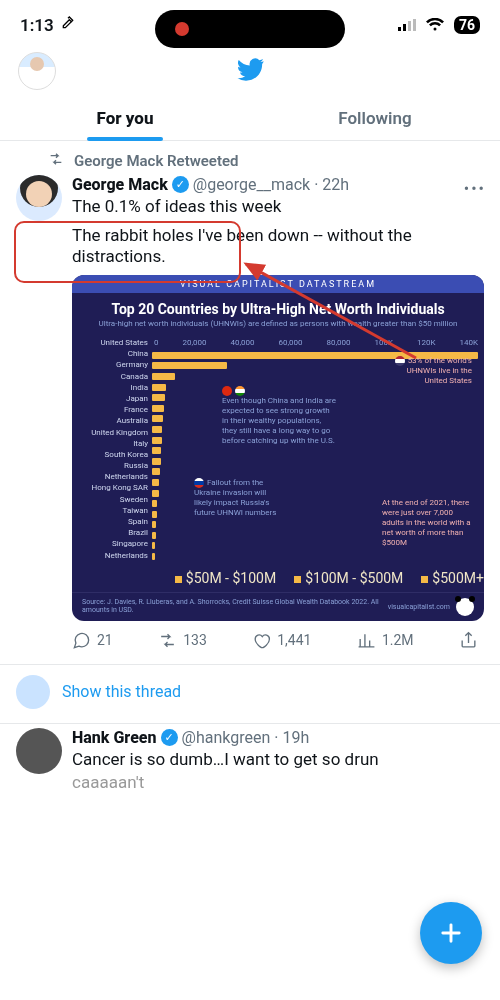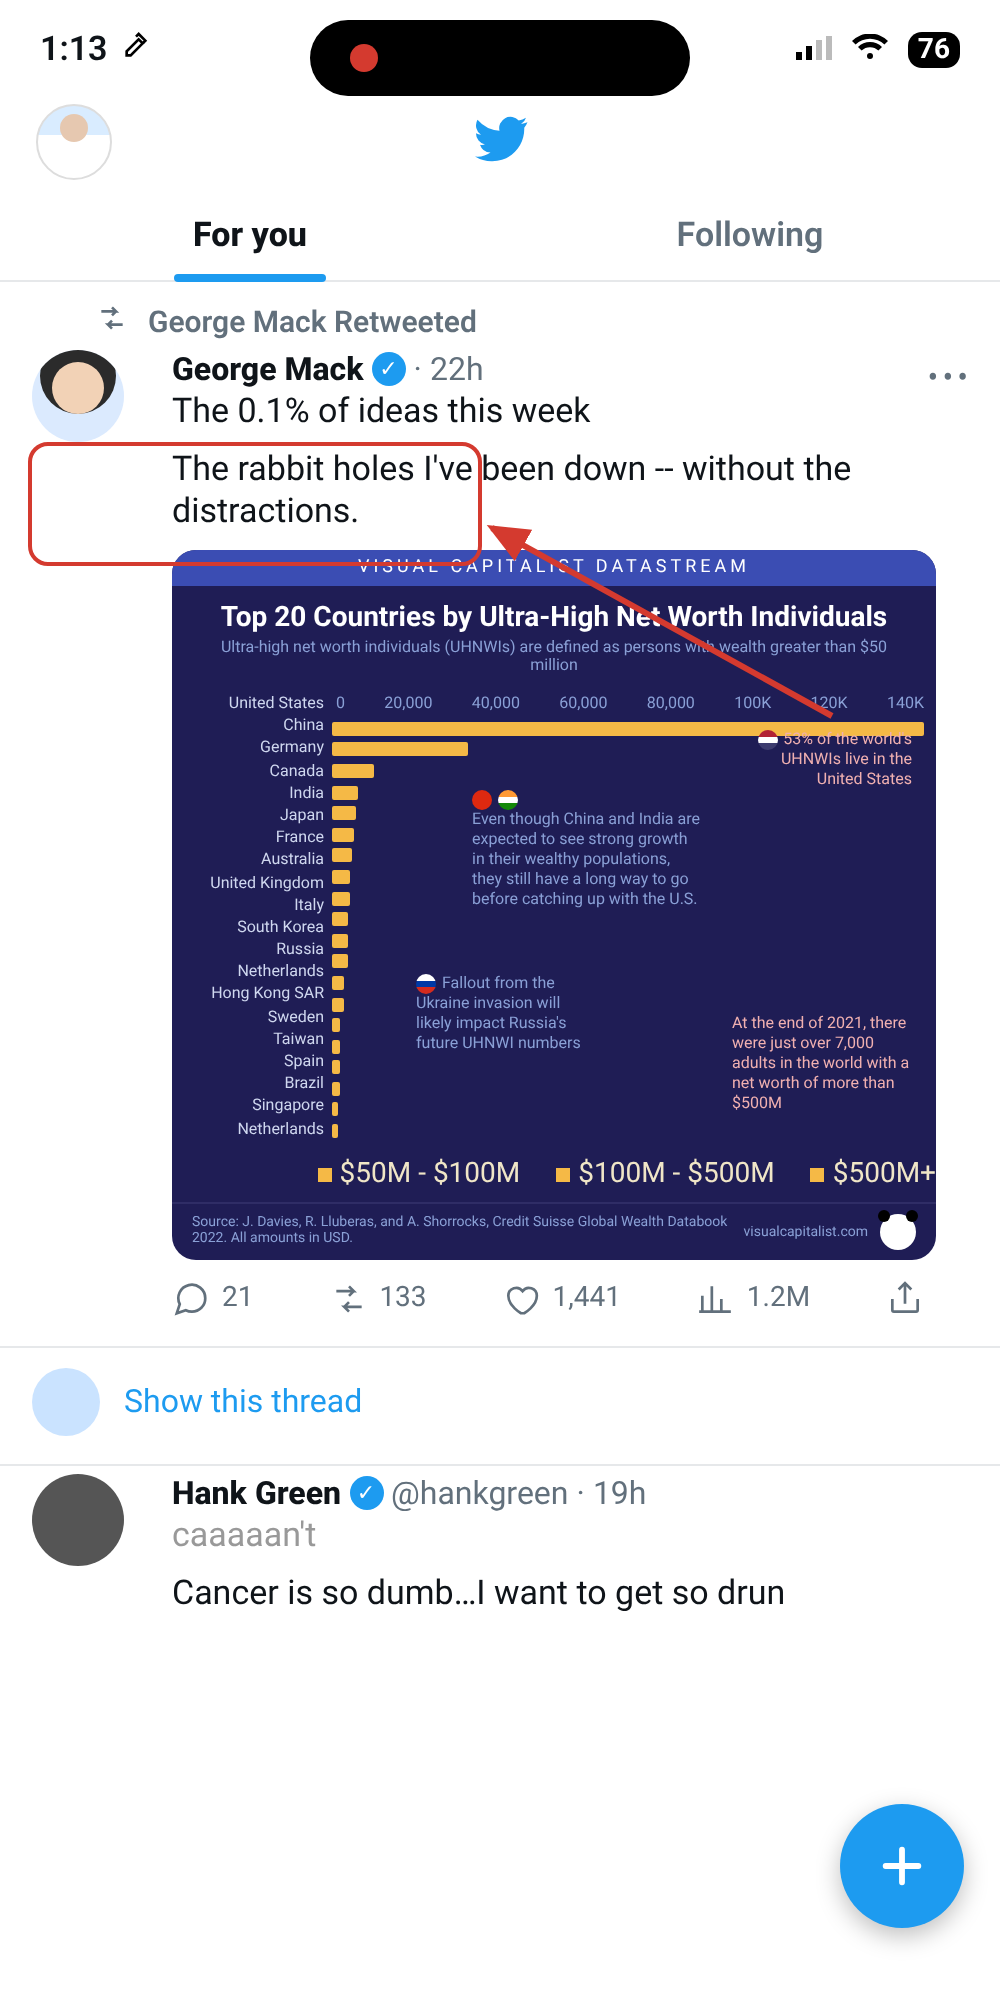--- a/index.html
+++ b/index.html
@@ -11,21 +11,21 @@
   .batt{background:#000;color:#fff;border-radius:7px;padding:1px 5px;font-size:14px;font-weight:700}
   .header{display:flex;align-items:center;justify-content:center;position:relative;height:44px}
   .avatar-small{width:36px;height:36px;border-radius:50%;background:linear-gradient(180deg,#d9ecff 40%,#fff 40%);position:absolute;left:18px;top:2px;border:1px solid #ddd;overflow:hidden}
   .avatar-small::after{content:"";position:absolute;top:4px;left:50%;transform:translateX(-50%);width:14px;height:14px;border-radius:50%;background:#e6c8b0}
   .bird{color:#1d9bf0}
   .tabs{display:flex;border-bottom:1px solid #e6e8ea}
   .tab{flex:1;text-align:center;padding:14px 0 12px;font-size:17px;font-weight:600;color:#62707c;position:relative}
   .tab.active{color:#0f1419;font-weight:800}
   .tab.active::after{content:"";position:absolute;bottom:-1px;left:50%;transform:translateX(-50%);width:76px;height:4px;background:#1d9bf0;border-radius:4px}
   .rt-line{display:flex;align-items:center;gap:10px;color:#62707c;font-weight:600;font-size:15px;padding:10px 16px 0 48px}
-  .tweet{display:flex;padding:4px 32px 8px 16px;gap:24px;border-bottom:1px solid #e6e8ea;position:relative}
+  .tweet{display:flex;padding:4px 16px 8px 16px;gap:10px;border-bottom:1px solid #e6e8ea;position:relative}
   .av{width:46px;height:46px;border-radius:50%;background:#cfe3ff;flex:0 0 46px;overflow:hidden;position:relative}
   .av.cartoon{background:#dbeafe}
   .av.cartoon::after{content:"";position:absolute;top:6px;left:50%;transform:translateX(-50%);width:26px;height:26px;border-radius:50%;background:#f2d2b6;box-shadow:0 -6px 0 6px #2b2b2b}
   .av.photo{background:#555}
   .body{flex:1;min-width:0}
   .name-row{display:flex;align-items:center;gap:4px;font-size:16px}
   .display-name{font-weight:800}
   .handle,.dot,.time{color:#62707c}
   .more{position:absolute;right:14px;top:8px;color:#62707c;letter-spacing:2px}
   .tweet-text{font-size:17px;line-height:21px;margin:2px 0 8px}
@@ -105,20 +105,21 @@
       </svg></span>
   <span>George Mack Retweeted</span>
 </div>
 
 <div class="tweet">
   <div class="av cartoon"></div>
   <div class="body">
     <div class="name-row">
       <span class="display-name">George Mack</span>
       <span class="verified">✓</span>
+      <span class="handle">@george__mack</span>
       <span class="dot">·</span>
       <span class="time">22h</span>
     </div>
     <span class="more">•••</span>
     <div class="tweet-text">The 0.1% of ideas this week</div>
     <div class="tweet-text">The rabbit holes I've been down -- without the distractions.</div>
 
     <div class="card">
       <div class="card-banner">VISUAL CAPITALIST  DATASTREAM</div>
       <div class="card-title">Top 20 Countries by Ultra-High Net Worth Individuals</div>
@@ -281,22 +282,22 @@
 <div class="tweet" style="border-bottom:none">
   <div class="av photo"></div>
   <div class="body">
     <div class="name-row">
       <span class="display-name">Hank Green</span>
       <span class="verified">✓</span>
       <span class="handle">@hankgreen</span>
       <span class="dot">·</span>
       <span class="time">19h</span>
     </div>
+    <div class="tweet-text" style="margin-bottom:0">Cancer is so dumb…I want to get so drun</div>
     <div class="tweet-text" style="color:#999">caaaaan't</div>
-    <div class="tweet-text" style="margin-bottom:0">Cancer is so dumb…I want to get so drun</div>
   </div>
 </div>
 
 <div class="fab">
   <svg width="28" height="28" viewBox="0 0 24 24" stroke="#fff" stroke-width="2.5" stroke-linecap="round">
       <path d="M12 5v14M5 12h14"></path>
     </svg>
 </div>
 
 <div class="highlight-box" style="left:14px;top:221px;width:223px;height:58px"></div>

